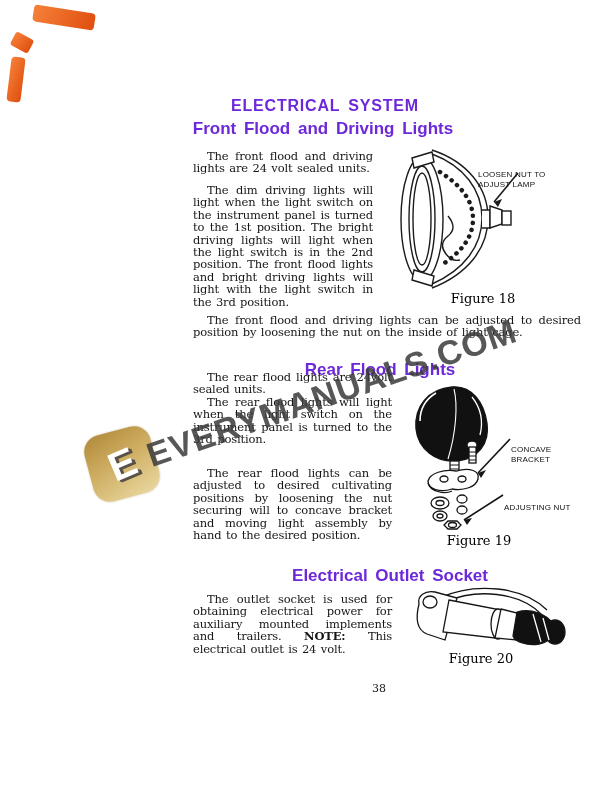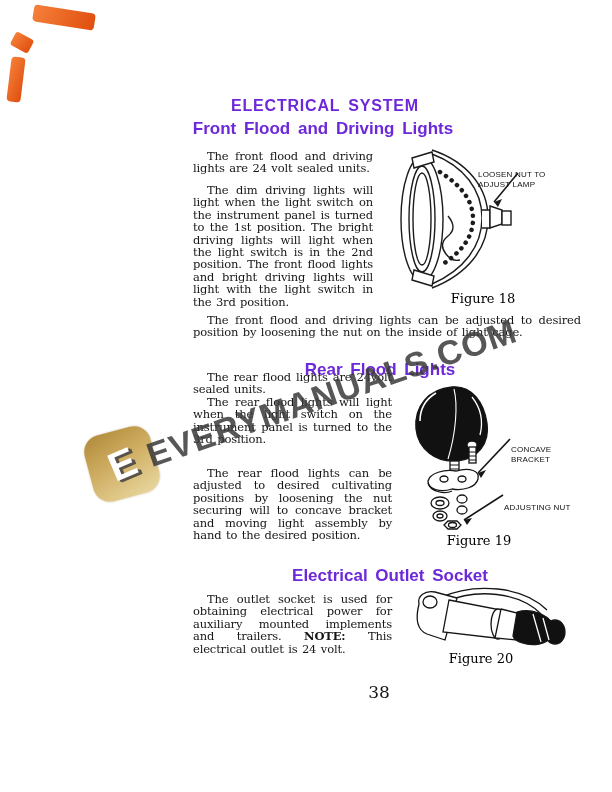--- a/index.html
+++ b/index.html
@@ -40,21 +40,21 @@
   #fig20 { left:405px; top:584px; width:172px; height:66px; }
   .fig svg { position:absolute; left:0; top:0; }
   .callout {
     position:absolute; font-family:"Liberation Sans", sans-serif;
     font-weight:400; font-size:8px; line-height:9.5px; color:#101010; letter-spacing:.2px;margin-top:20px;
   }
   #callout18 { left:88px;  top:4px;   width:92px; }
   #callout-bracket { left:111px; top:42px;  width:70px; }
   #callout-nut     { left:104px; top:100px; width:80px; }
   
-  #page-num { position:absolute; left:304px; top:682px; width:150px; text-align:center; font-size:17px; }
+  #page-num { position:absolute; left:304px; top:682px; width:150px; text-align:center; font-size:11px; }
   
   #wm-logo {
     position:absolute; left:88px; top:430px; width:68px; height:68px;
     border-radius:17px; transform:rotate(-15deg);
     display:flex; align-items:center; justify-content:center;
     box-shadow:0 0 2px rgba(120,90,30,.4);
   }
   #wm-logo .e {
     font-family:"Liberation Sans", sans-serif; font-weight:700; font-size:40px;
     color:#ffffff; text-shadow:2px 2px 0 #5a5248, 3px 3px 0 #5a5248;

